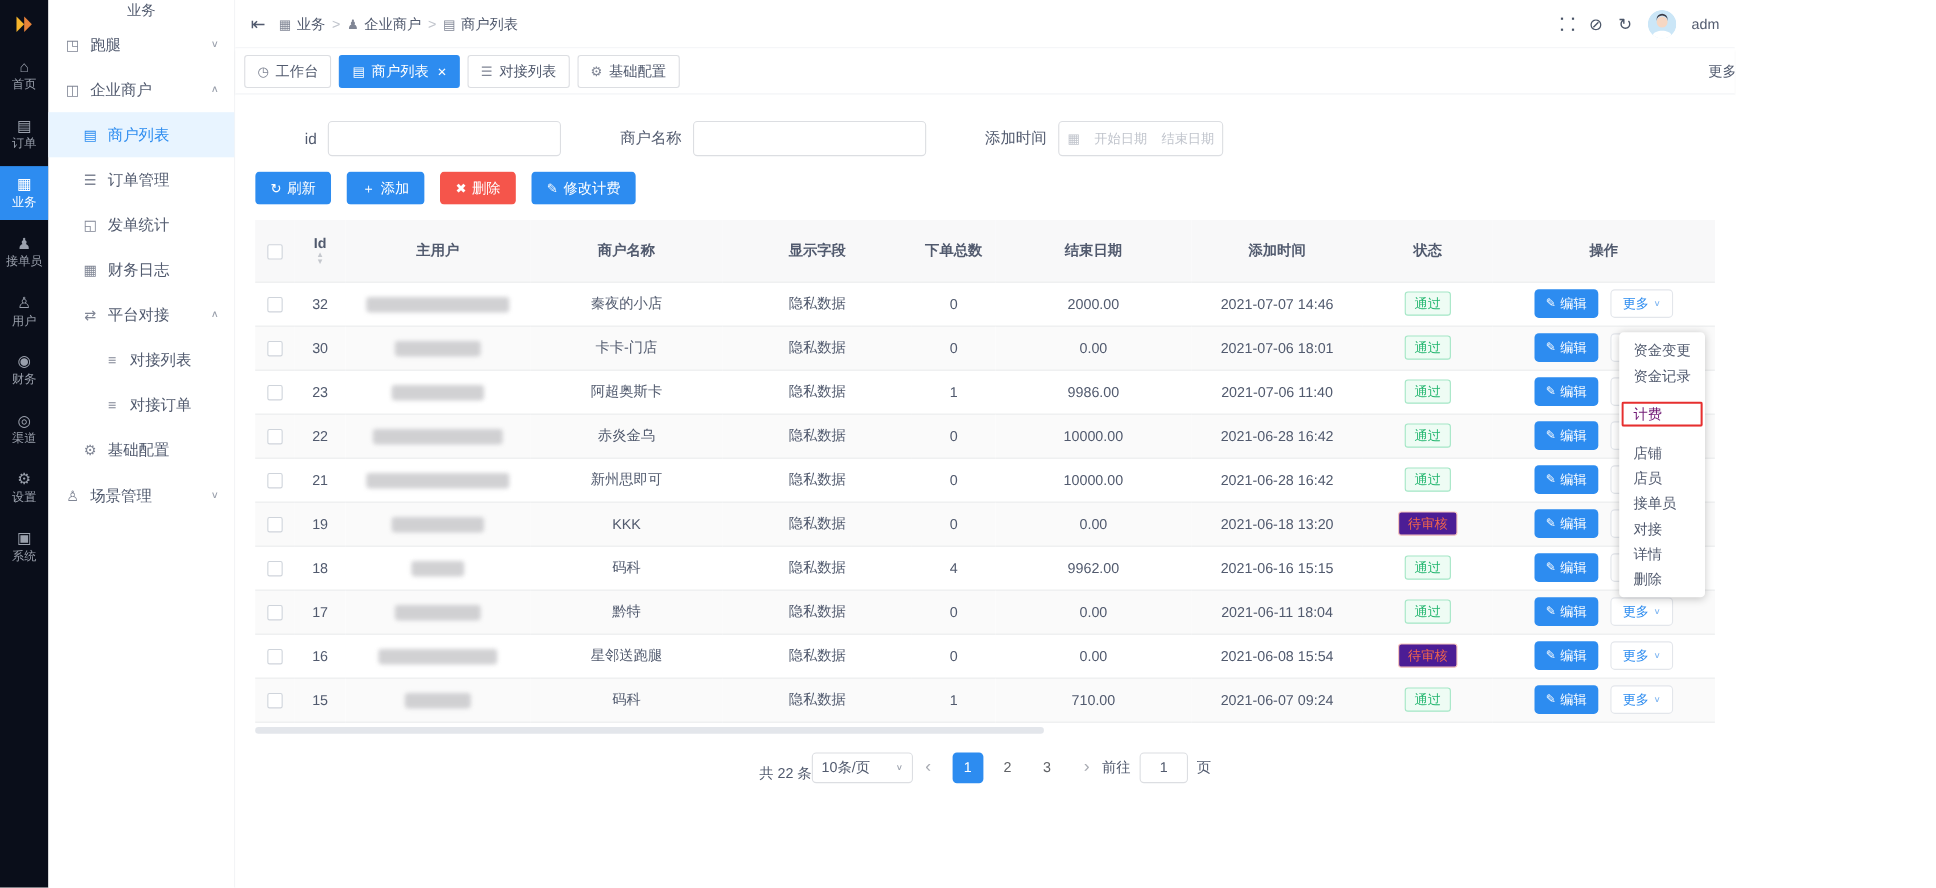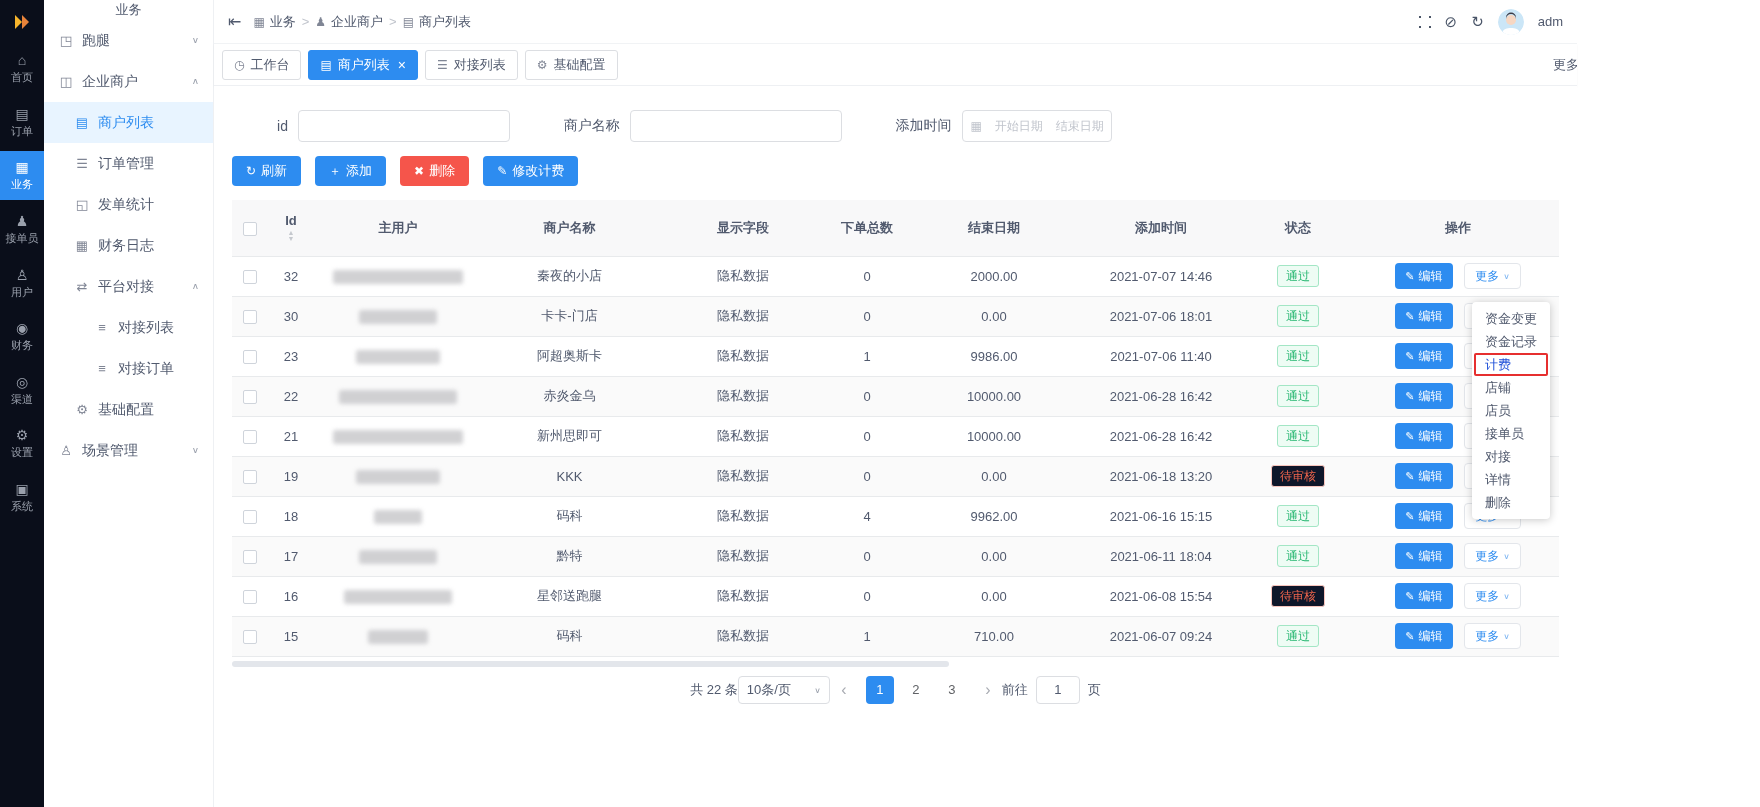--- a/index.html
+++ b/index.html
@@ -82,46 +82,46 @@
     border-bottom:1px solid #e8eaec;text-align:center;padding:0 4px}
   tbody td{height:40px;border-bottom:1px solid #e8eaec;text-align:center;font-size:13px;color:#515a6e;padding:0 4px;white-space:nowrap;overflow:hidden}
   tbody tr:nth-child(even){background:#fafafa}
   .checkbox{display:inline-block;width:14px;height:14px;border:1px solid #cfd4db;border-radius:2px;background:#fff;vertical-align:middle;cursor:pointer}
   .id-sort{display:flex;flex-direction:column;align-items:center;gap:2px}
   .sorters{display:flex;flex-direction:column;line-height:6px;font-size:7px;color:#c5c8ce;cursor:pointer}
   .sorters i{font-style:normal}
   .user-mask{display:inline-block;height:14px;border-radius:3px;background:#c6c6c9;filter:blur(2px);opacity:.8;vertical-align:middle}
   .status-badge{display:inline-block;padding:2px 8px;border-radius:3px;font-size:12px;line-height:16px}
   .status-badge.pass{color:#23b66f;background:#eefcf4;border:1px solid #a3e6c5}
-  .status-badge.pending{color:#f0654c;background:#0f172a;border:1px solid #f8c5bd}
+  .status-badge.pending{color:#f0654c;background:#4c1d95;border:1px solid #f8c5bd}
   .btn-sm{height:26px;border:none;border-radius:4px;display:inline-flex;align-items:center;gap:4px;padding:0 10px;font-size:12px;cursor:pointer;vertical-align:middle}
   .btn-edit{background:#2d8cf0;color:#fff}
   .btn-more{background:#fff;border:1px solid #e3e6eb;color:#2d8cf0;margin-left:8px}
   .btn-more .caret{font-size:9px;color:#7fb6f2;transform:scaleY(.85)}
   .btn-sm .ic{font-size:11px;line-height:1}
 
   .h-scroll{height:8px;margin-top:3px;position:relative}
   .h-thumb{position:absolute;left:0;top:1px;height:6px;width:54%;background:#e3e6eb;border-radius:3px;cursor:pointer}
 
   
-  .pagination{display:flex;align-items:center;justify-content:center;height:44px;font-size:13px;color:#515a6e}
+  .pagination{display:flex;align-items:flex-end;justify-content:center;height:44px;font-size:13px;color:#515a6e}
   .psize{width:92px;height:28px;border:1px solid #dcdee2;border-radius:4px;display:flex;align-items:center;justify-content:space-between;padding:0 8px;cursor:pointer}
   .psize .caret{font-size:9px;color:#9aa0ac;transform:scaleY(.85)}
   .pager{display:flex;align-items:center;gap:8px}
   .pg{min-width:28px;height:28px;border-radius:4px;display:flex;align-items:center;justify-content:center;color:#606266;background:#fff;cursor:pointer}
   .pg.active{background:#2d8cf0;color:#fff}
   .pg.nav{color:#a8abb2;font-size:16px}
   .goto{display:flex;align-items:center;gap:8px}
   .goto input{width:44px;height:28px;border:1px solid #dcdee2;border-radius:4px;text-align:center;font-size:13px;color:#515a6e;outline:none}
 
   
   .dropdown{position:absolute;left:1472px;top:302px;width:78px;background:#fff;border-radius:4px;
     box-shadow:0 1px 8px rgba(0,0,0,.22);padding:5px 0;z-index:50}
   .dd-item{height:23px;line-height:23px;padding:0 13px;font-size:13px;color:#515a6e;cursor:pointer;white-space:nowrap}
-  .dd-item.highlight{color:#1d4ed8;box-shadow:inset 0 0 0 2px #e62f2f;border-radius:2px;margin:0 2px;padding:0 11px}
+  .dd-item.highlight{color:#701a75;box-shadow:inset 0 0 0 2px #e62f2f;border-radius:2px;margin:12px 2px;padding:0 11px}
 </style>
 </head>
 <body>
 
 <div class="app">
 
   <aside class="rail">
     <div class="rail-logo">
       <svg width="20" height="20" viewBox="0 0 20 20">
         <path d="M3 3l7 7-7 7z" fill="#f7b52c"></path>

